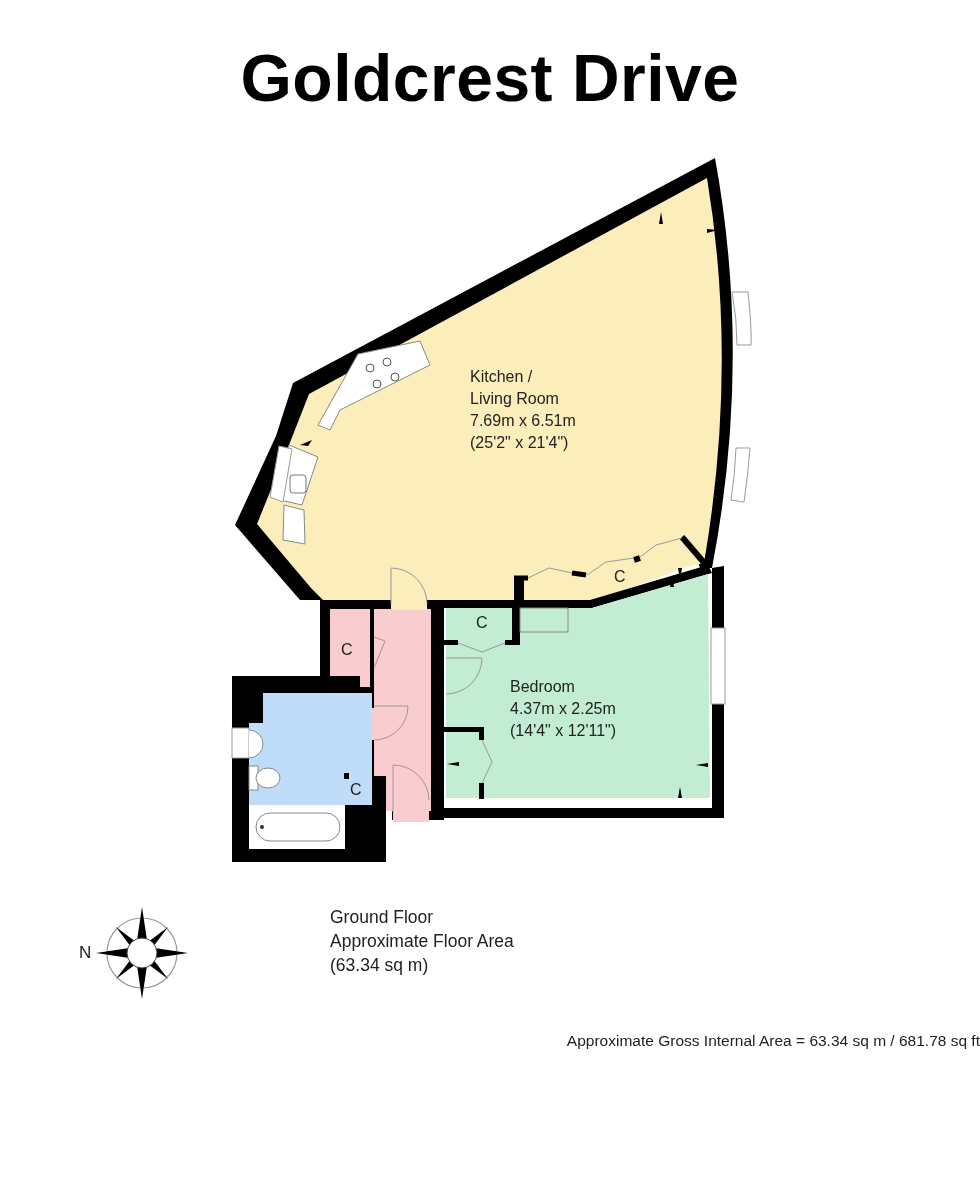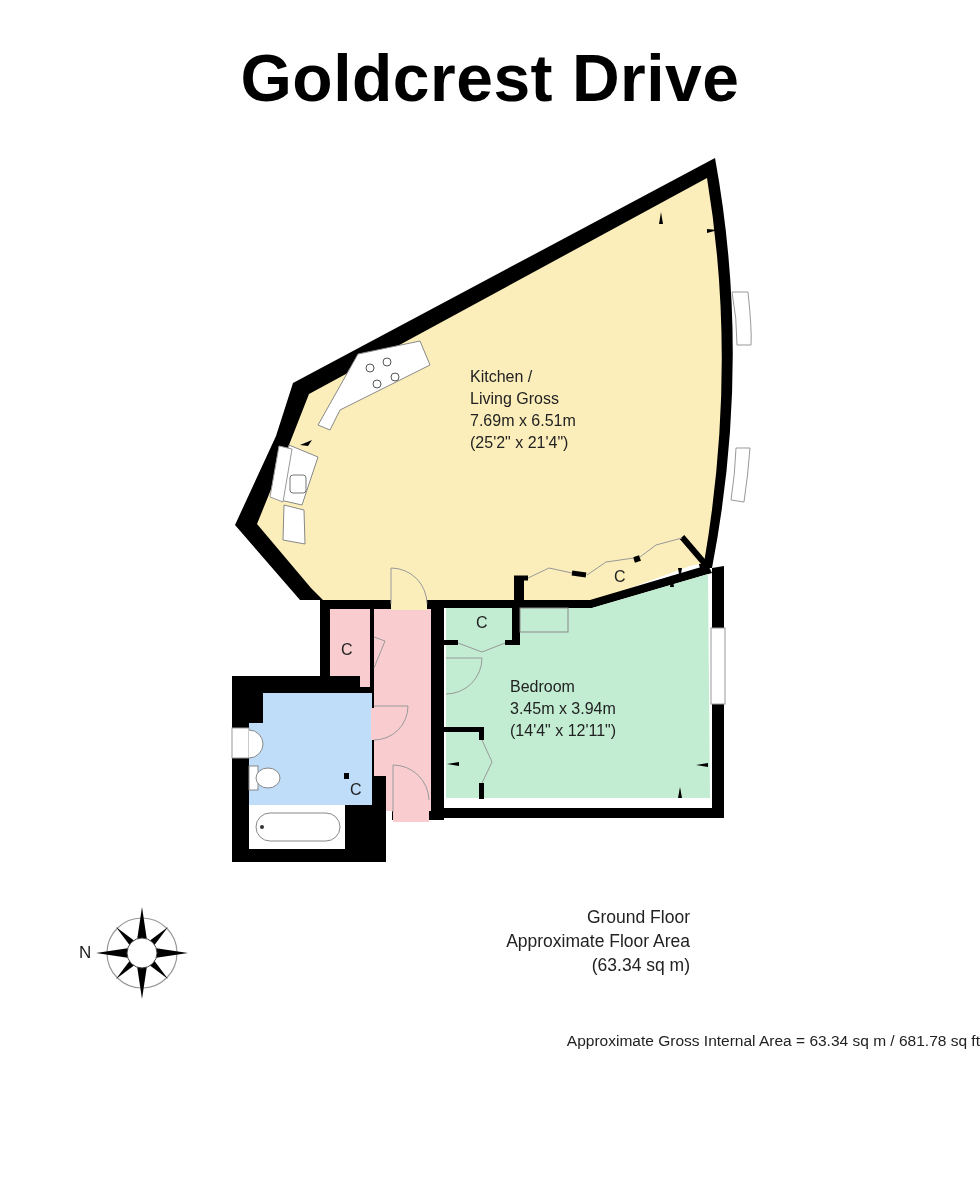--- a/index.html
+++ b/index.html
@@ -2,21 +2,21 @@
 <html><head>
   <meta charset="utf-8">
   <style>
     html, body { margin: 0; padding: 0; background: #ffffff; }
     body { width: 980px; height: 1195px; position: relative; overflow: hidden; font-family: "Liberation Sans", sans-serif; color: #1a1a1a; }
     .title { position: absolute; left: 0; width: 980px; top: 40px; text-align: center; font-size: 66px; font-weight: bold; color: #000; letter-spacing: 0.5px; }
     svg.plan { position: absolute; left: 0; top: 0; }
     .room-label { position: absolute; text-align: left; font-size: 16px; line-height: 22px; color: #222; }
     .room-label div { white-space: nowrap; }
     .c-label { position: absolute; font-size: 16px; color: #222; }
-    .floor-info { position: absolute; left: 330px; width: 360px; top: 905px; text-align: right; font-size: 17.5px; line-height: 24px; color: #222; }
+    .floor-info { position: absolute; left: 330px; width: 360px; top: 905px; text-align: left; font-size: 17.5px; line-height: 24px; color: #222; }
     .footer { position: absolute; left: 0; width: 980px; top: 1030px; text-align: right; font-size: 15.5px; line-height: 21px; color: #222; }
     .compass-n { position: absolute; left: 79px; top: 943px; font-size: 17px; color: #222; }
   </style>
 </head>
 <body>
 
 <div class="title">Goldcrest Drive</div>
 
 <svg class="plan" width="980" height="1195" viewBox="0 0 980 1195" xmlns="http://www.w3.org/2000/svg">
 
@@ -118,28 +118,28 @@
     <polygon points="-26,-26 -2,-8 -8,-2" fill="#000"></polygon>
     <polygon points="26,-26 8,-2 2,-8" fill="#000"></polygon>
     <polygon points="-26,26 -8,2 -2,8" fill="#000"></polygon>
     <polygon points="26,26 2,8 8,2" fill="#000"></polygon>
     <circle r="15" fill="#fff" stroke="#444" stroke-width="1"></circle>
   </g>
 </svg>
 
 <div class="room-label" style="left:470px; top:366px; width:180px;">
   <div>Kitchen /</div>
-  <div>Living Gross</div>
+  <div>Living Room</div>
   <div>7.69m x 6.51m</div>
   <div>(25'2" x 21'4")</div>
 </div>
 
 <div class="room-label" style="left:510px; top:676px; width:180px;">
   <div>Bedroom</div>
-  <div>3.45m x 3.94m</div>
+  <div>4.37m x 2.25m</div>
   <div>(14'4" x 12'11")</div>
 </div>
 
 <span class="c-label" style="left:341px; top:641px;">C</span>
 <span class="c-label" style="left:350px; top:781px;">C</span>
 <span class="c-label" style="left:476px; top:614px;">C</span>
 <span class="c-label" style="left:614px; top:568px;">C</span>
 
 <span class="compass-n">N</span>
 

